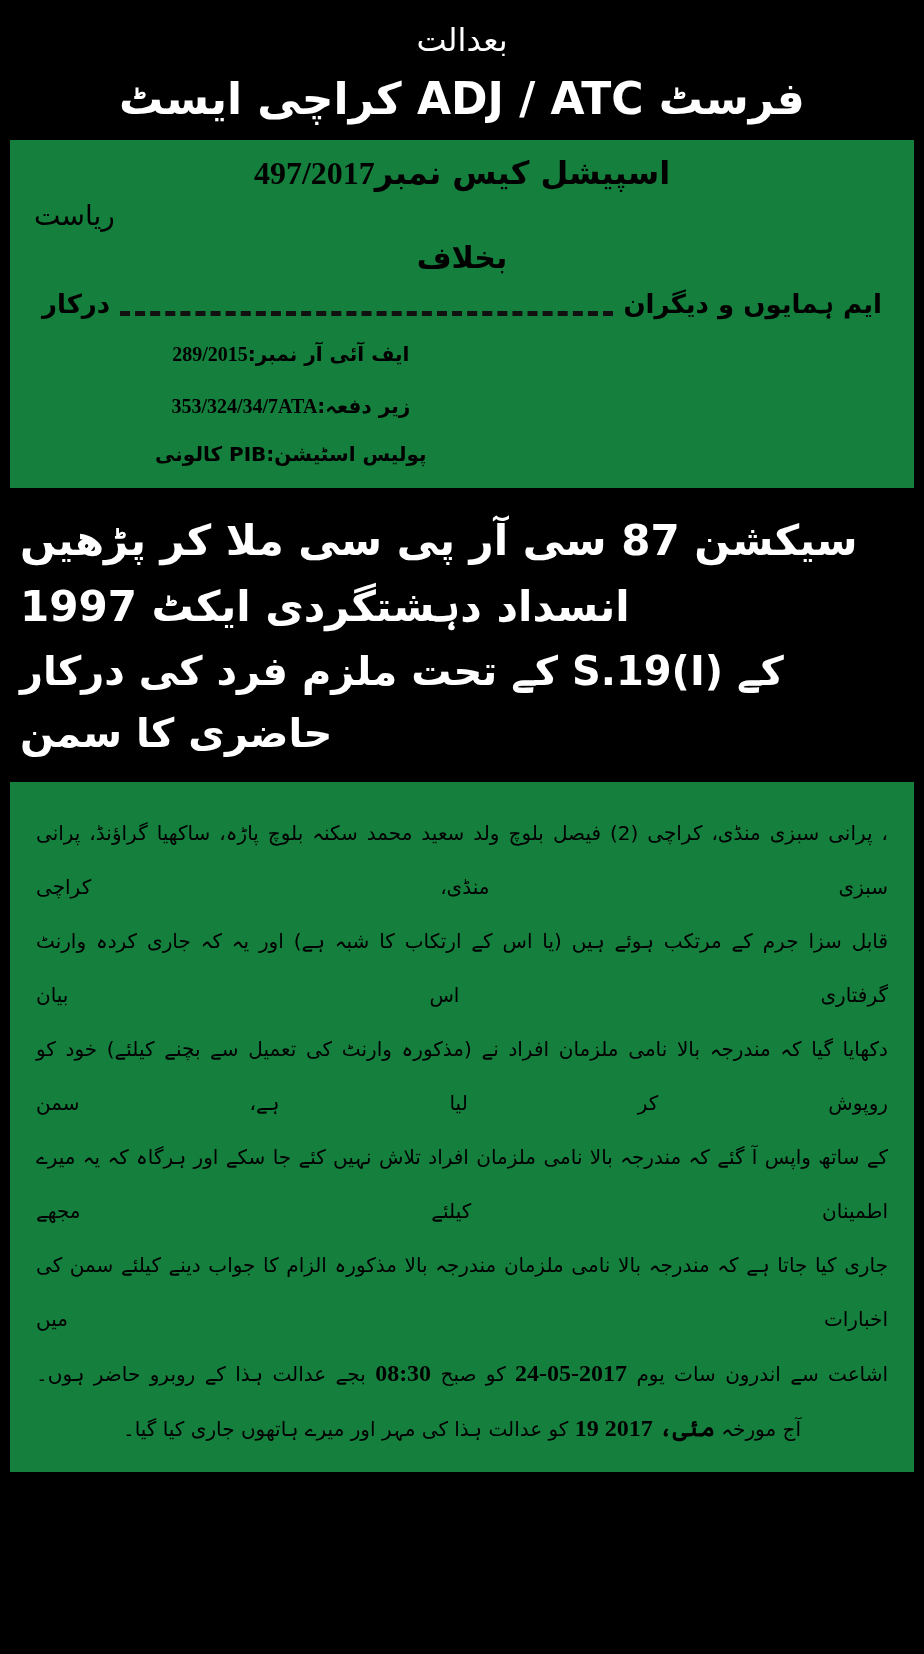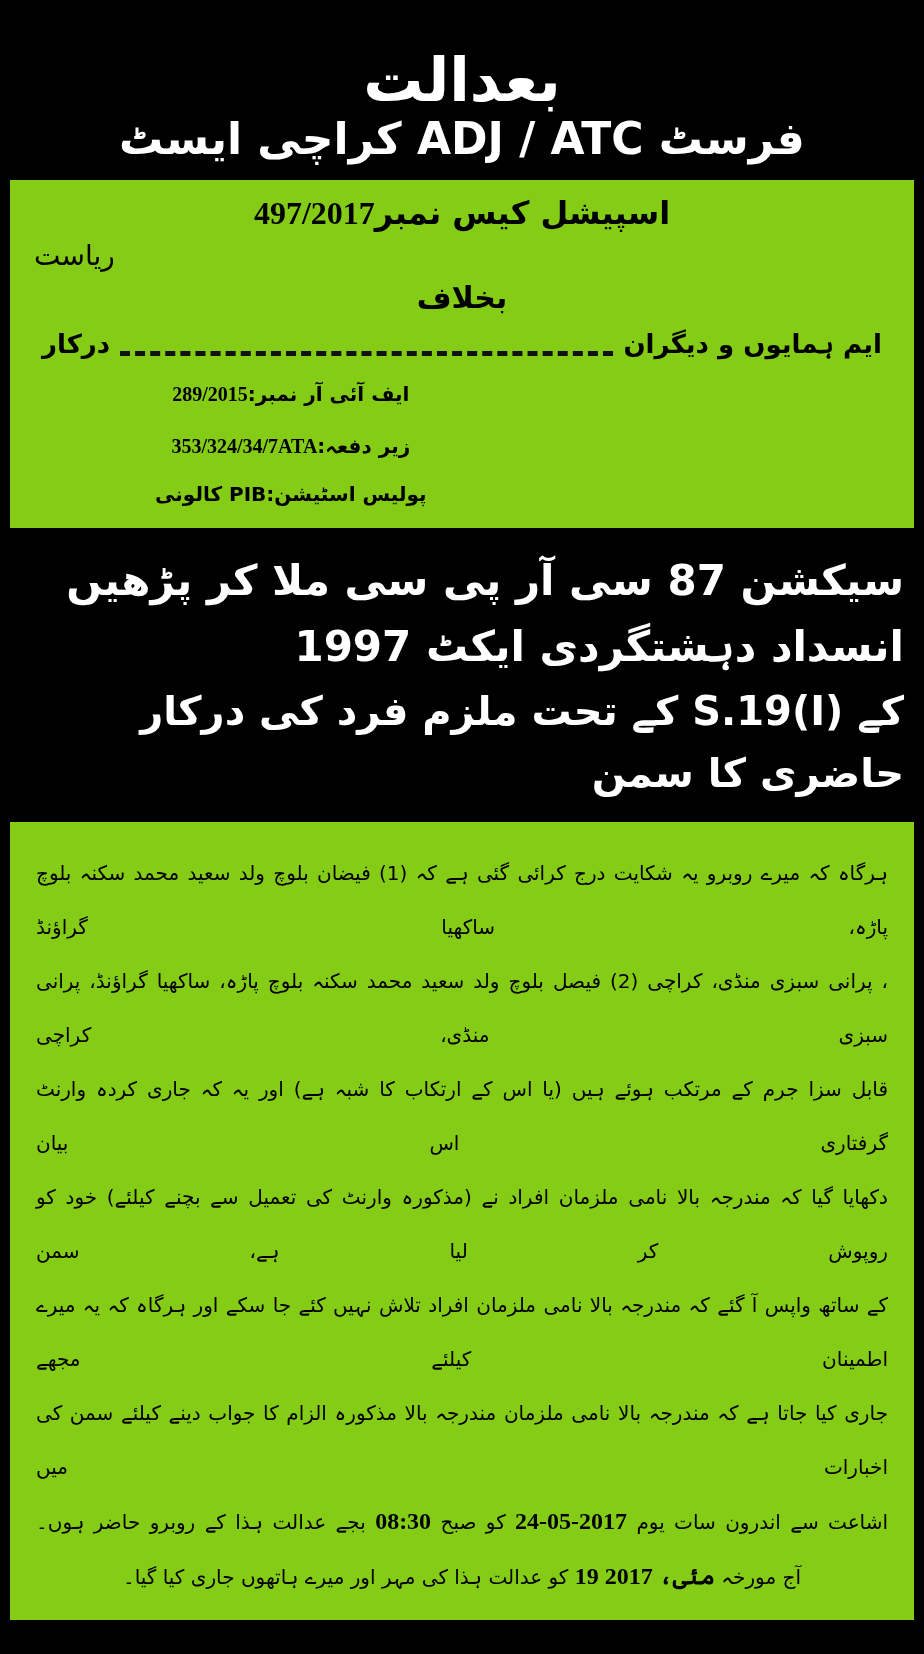--- a/index.html
+++ b/index.html
@@ -4,38 +4,38 @@
 <style>
   html,body{margin:0;padding:0;}
   body{background:#222;}
   .page{
     width:924px;min-height:1654px;margin:0 auto;background:#000;
     box-sizing:border-box;padding:0 10px 14px 10px;
     font-family:"DejaVu Sans",sans-serif;color:#000;
   }
   
   .header-band{background:#000;color:#fff;text-align:center;padding:12px 0 10px;}
-  .header-band .h1{font-size:60px;font-weight:bold;line-height:56px;margin-top:40px;}
+  .header-band .h1{font-size:32px;font-weight:normal;line-height:56px;}
   .header-band .h2{font-size:44px;font-weight:bold;line-height:62px;}
   
-  .panel{background:#84cc16;}
+  .panel{background:#15803d;}
   .case-panel{padding:10px 24px 12px;direction:rtl;}
   .case-no{text-align:center;font-size:32px;font-weight:bold;line-height:46px;}
   .case-state{text-align:left;font-size:28px;font-weight:normal;line-height:40px;}
   .case-versus{text-align:center;font-size:30px;font-weight:bold;line-height:44px;}
   .accused-row{display:flex;direction:rtl;align-items:flex-end;font-size:26px;font-weight:bold;line-height:48px;padding:0 8px;}
   .dash-fill{flex:1;border-bottom:5px dashed #111;margin:0 10px 12px;}
   .case-meta{width:60%;margin:0 auto 0 0;text-align:center;}
   .case-meta .meta-line{font-size:20px;font-weight:bold;}
   .meta-fir{line-height:52px;}
   .meta-sec{line-height:52px;}
   .meta-ps{line-height:44px;}
   .lat{font-family:"Liberation Serif","DejaVu Serif",serif;font-weight:bold;direction:ltr;unicode-bidi:embed;}
   
-  .notice-band{background:#000;color:#fff;text-align:right;padding:20px 10px 18px;direction:rtl;}
+  .notice-band{background:#000;color:#fff;text-align:left;padding:20px 10px 18px;direction:rtl;}
   .notice-band .n1{font-size:42px;font-weight:bold;line-height:66px;}
   .notice-band .n2{font-size:40px;font-weight:bold;line-height:62px;}
   
   .body-panel{padding:24px 26px 16px;direction:rtl;}
   .body-line{font-size:20px;line-height:54px;text-align:justify;text-align-last:justify;}
   .body-line.centered{text-align:center;text-align-last:center;}
   .body-line .num{font-family:"Liberation Serif","DejaVu Serif",serif;font-weight:bold;font-size:24px;direction:ltr;unicode-bidi:embed;}
 </style>
 </head>
 <body>
@@ -70,21 +70,20 @@
       </div>
     </div>
   </section>
 
   <section class="notice-band">
     <div class="n1">سیکشن 87 سی آر پی سی ملا کر پڑھیں انسداد دہشتگردی ایکٹ 1997</div>
     <div class="n2">کے S.19(I)‎ کے تحت ملزم فرد کی درکار حاضری کا سمن</div>
   </section>
 
   <section class="panel body-panel">
-    <div class="body-line">ہرگاہ کہ میرے روبرو یہ شکایت درج کرائی گئی ہے کہ (1) فیضان بلوچ ولد سعید محمد سکنہ بلوچ پاڑہ، ساکھیا گراؤنڈ</div>
     <div class="body-line">، پرانی سبزی منڈی، کراچی (2) فیصل بلوچ ولد سعید محمد سکنہ بلوچ پاڑہ، ساکھیا گراؤنڈ، پرانی سبزی منڈی، کراچی</div>
     <div class="body-line">قابل سزا جرم کے مرتکب ہوئے ہیں (یا اس کے ارتکاب کا شبہ ہے) اور یہ کہ جاری کردہ وارنٹ گرفتاری اس بیان</div>
     <div class="body-line">دکھایا گیا کہ مندرجہ بالا نامی ملزمان افراد نے (مذکورہ وارنٹ کی تعمیل سے بچنے کیلئے) خود کو روپوش کر لیا ہے، سمن</div>
     <div class="body-line">کے ساتھ واپس آ گئے کہ مندرجہ بالا نامی ملزمان افراد تلاش نہیں کئے جا سکے اور ہرگاہ کہ یہ میرے اطمینان کیلئے مجھے</div>
     <div class="body-line">جاری کیا جاتا ہے کہ مندرجہ بالا نامی ملزمان مندرجہ بالا مذکورہ الزام کا جواب دینے کیلئے سمن کی اخبارات میں</div>
     <div class="body-line">
       <span>اشاعت سے اندرون سات یوم</span>
       <span class="num">24-05-2017</span>
       <span>کو صبح</span>
       <span class="num">08:30</span>

